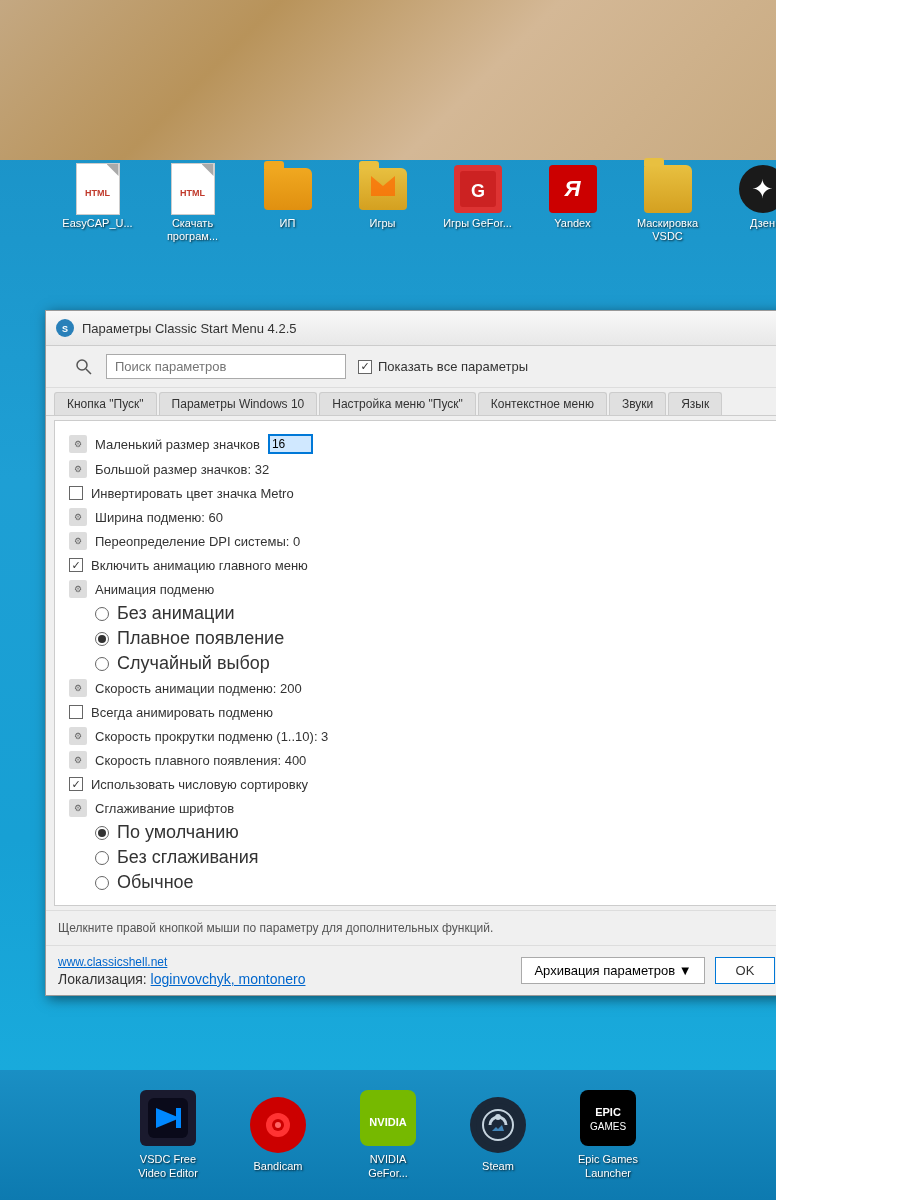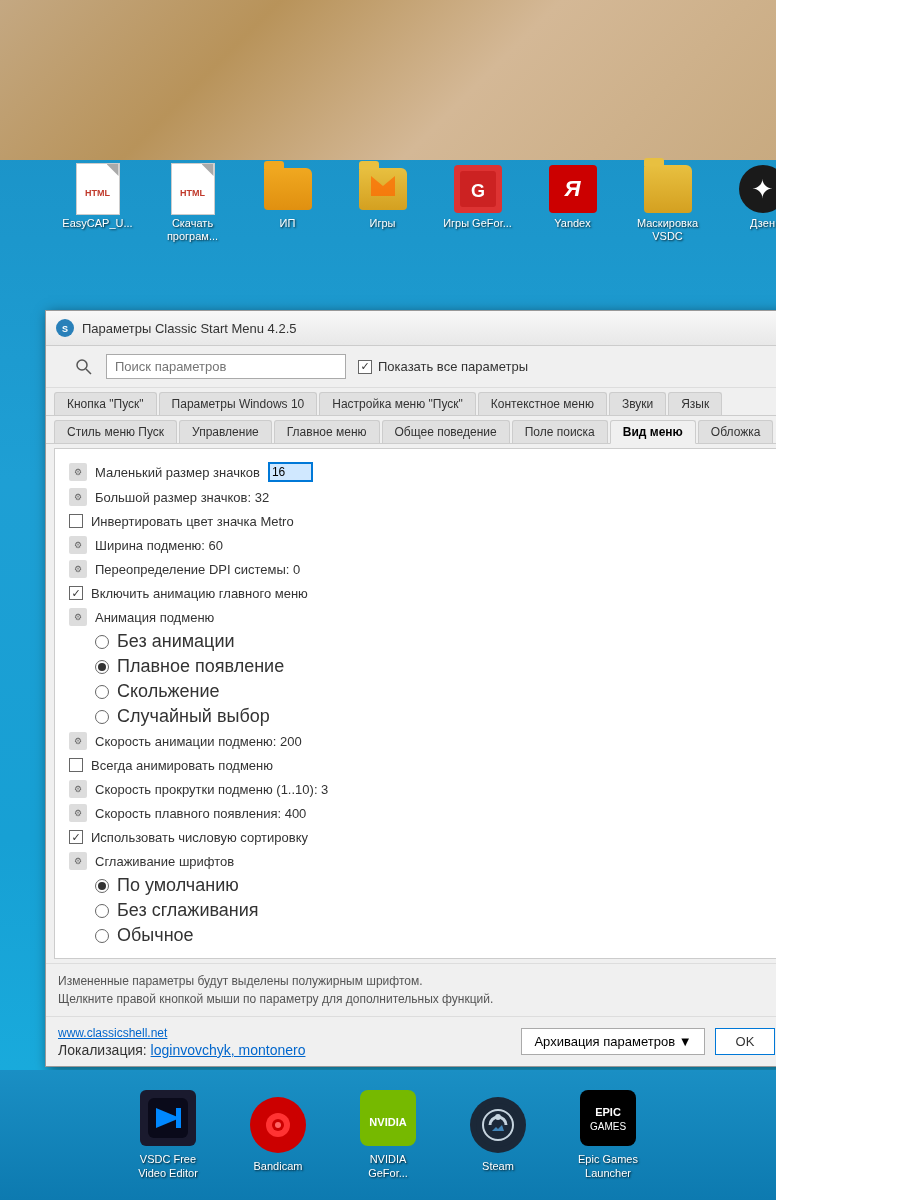--- a/index.html
+++ b/index.html
@@ -737,29 +737,20 @@
 
     <div class="tabs-container">
       <div class="tabs-row">
         <div class="tab">Кнопка "Пуск"</div>
         <div class="tab">Параметры Windows 10</div>
         <div class="tab">Настройка меню "Пуск"</div>
         <div class="tab">Контекстное меню</div>
         <div class="tab">Звуки</div>
         <div class="tab">Язык</div>
       </div>
-      <div class="tabs-row">
-        <div class="tab">Стиль меню Пуск</div>
-        <div class="tab">Управление</div>
-        <div class="tab">Главное меню</div>
-        <div class="tab">Общее поведение</div>
-        <div class="tab">Поле поиска</div>
-        <div class="tab active">Вид меню</div>
-        <div class="tab">Обложка</div>
-      </div>
     </div>
 
     <div class="content-area">
       <div class="settings-list">
 
         <div class="setting-row">
           <div class="setting-icon">⚙</div>
           <span class="setting-label">Маленький размер значков</span>
           <input class="setting-value-input" type="text" value="16" style="">
         </div>
@@ -799,24 +790,20 @@
         <div class="radio-option">
           <div class="radio-btn"></div>
           <span>Без анимации</span>
         </div>
 
         <div class="radio-option">
           <div class="radio-btn selected"></div>
           <span>Плавное появление</span>
         </div>
 
-        <div class="radio-option">
-          <div class="radio-btn"></div>
-          <span>Скольжение</span>
-        </div>
 
         <div class="radio-option">
           <div class="radio-btn"></div>
           <span>Случайный выбор</span>
         </div>
 
         <div class="setting-row">
           <div class="setting-icon">⚙</div>
           <span class="setting-label">Скорость анимации подменю: 200</span>
         </div>
@@ -864,21 +851,20 @@
         </div>
 
       </div>
 
       <div class="scrollbar-track">
         <div class="scrollbar-thumb"></div>
       </div>
     </div>
 
     <div class="footer-info">
-      <div>Измененные параметры будут выделены полужирным шрифтом.</div>
       <div>Щелкните правой кнопкой мыши по параметру для дополнительных функций.</div>
     </div>
 
     <div class="bottom-bar">
       <div class="bottom-bar-left">
         <div><a class="classic-shell-link">www.classicshell.net</a></div>
         <div class="localization-text">
           <span>Локализация:</span>
           <a class="localization-link">loginvovchyk, montonero</a>
         </div>

